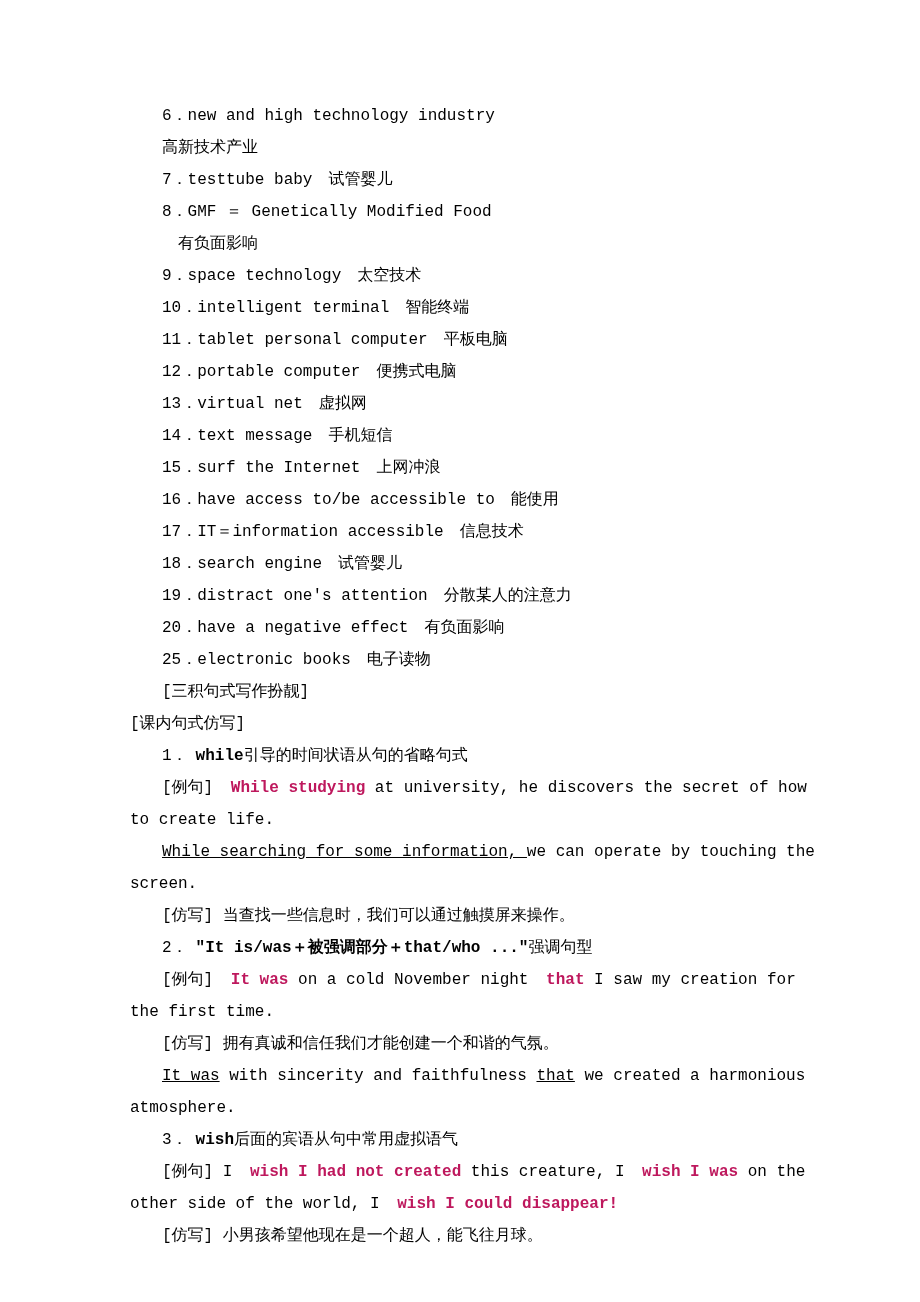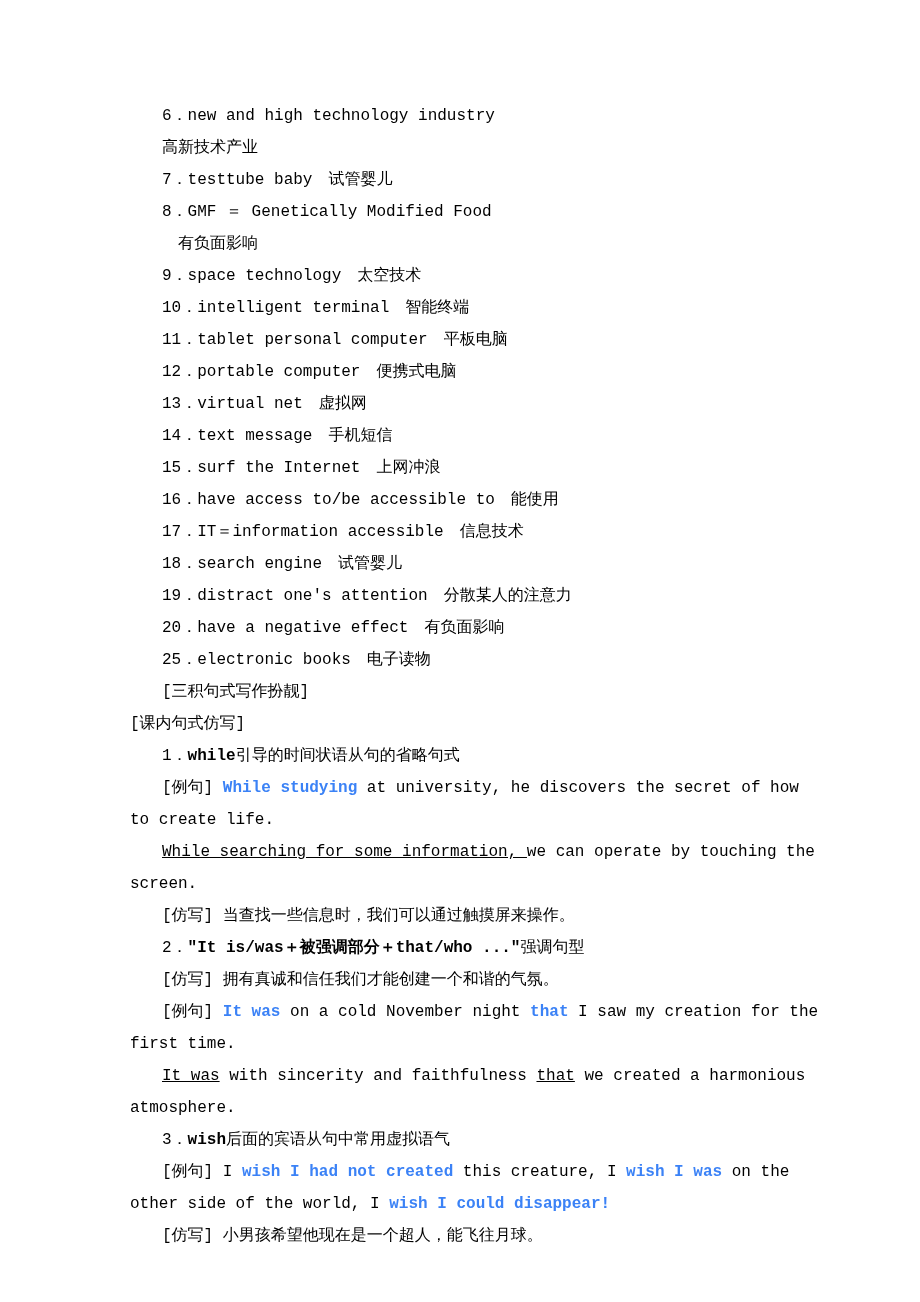--- a/index.html
+++ b/index.html
@@ -22,23 +22,24 @@
     text-indent: 2em;
   }
   .line-sub {
     text-indent: 3em;
   }
   .center {
     text-indent: 0;
   }
   .bold {
     font-weight: bold;
+    margin-left: 8px;
   }
   .blue {
-    color: #3b82f6;
+    color: #be185d;
   }
   .underline {
     text-decoration: underline;
   }
 </style>
 </head>
 <body>
 
 <div class="page">
 
@@ -83,24 +84,24 @@
     <span class="underline">While_searching_for_some_information,_</span><span>we can operate by touching the screen.</span>
   </div>
   <div class="line">
     <span>[仿写] </span><span>当查找一些信息时，我们可以通过触摸屏来操作。</span>
   </div>
 
   <div class="line">
     <span>2．</span><span class="bold">"It is/was＋被强调部分＋that/who ..."</span><span>强调句型</span>
   </div>
   <div class="line">
-    <span>[仿写] </span><span>拥有真诚和信任我们才能创建一个和谐的气氛。</span>
+    <span>[例句] </span><span class="blue bold">It was </span><span>on a cold November night </span><span class="blue bold">that </span><span>I saw my creation for the first time.</span>
   </div>
   <div class="line">
-    <span>[例句] </span><span class="blue bold">It was </span><span>on a cold November night </span><span class="blue bold">that </span><span>I saw my creation for the first time.</span>
+    <span>[仿写] </span><span>拥有真诚和信任我们才能创建一个和谐的气氛。</span>
   </div>
   <div class="line">
     <span class="underline">It_was</span><span> with sincerity and faithfulness </span><span class="underline">that</span><span> we created a harmonious atmosphere.</span>
   </div>
 
   <div class="line">
     <span>3．</span><span class="bold">wish</span><span>后面的宾语从句中常用虚拟语气</span>
   </div>
   <div class="line">
     <span>[例句] </span><span>I </span><span class="blue bold">wish I had not created </span><span>this creature, I </span><span class="blue bold">wish I was </span><span>on the other side of the world, I </span><span class="blue bold">wish I could disappear!</span>

